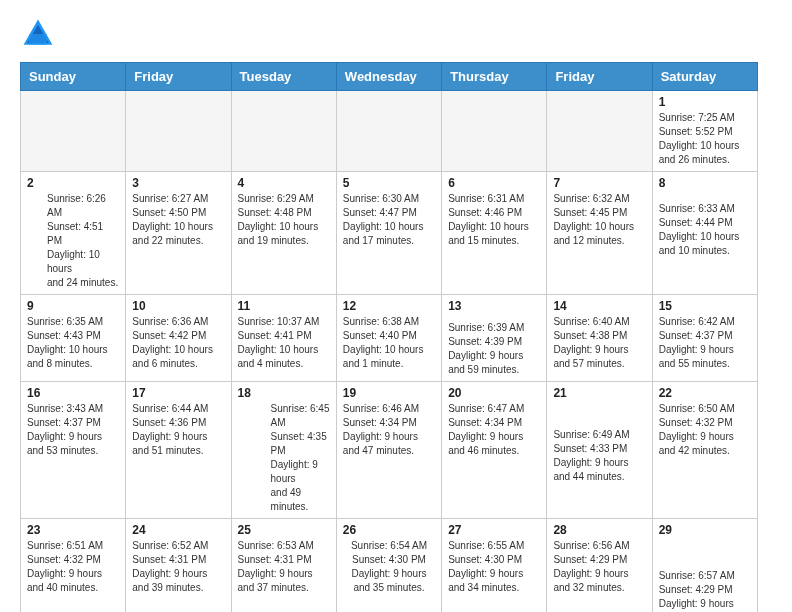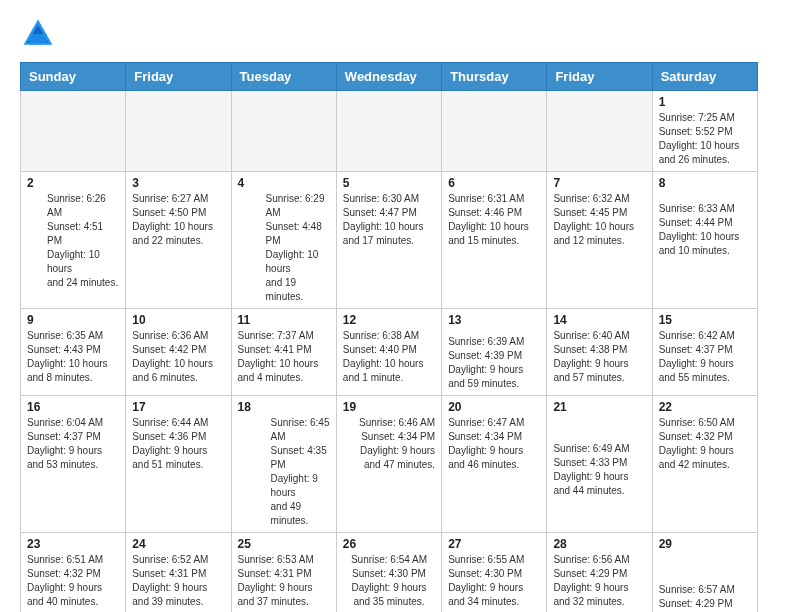--- a/index.html
+++ b/index.html
@@ -155,21 +155,21 @@
           </td>
           <td>
             <span class="day-number">3</span>
             <div class="day-info" style="white-space: pre-line;">Sunrise: 6:27 AM
 Sunset: 4:50 PM
 Daylight: 10 hours
 and 22 minutes.</div>
           </td>
           <td>
             <span class="day-number">4</span>
-            <div class="day-info" style="white-space: pre-line; margin-left: 28px;">Sunrise: 6:29 AM
+            <div class="day-info" style="white-space: pre-line;">Sunrise: 6:29 AM
 Sunset: 4:48 PM
 Daylight: 10 hours
 and 19 minutes.</div>
           </td>
           <td>
             <span class="day-number">5</span>
             <div class="day-info" style="white-space: pre-line;">Sunrise: 6:30 AM
 Sunset: 4:47 PM
 Daylight: 10 hours
 and 17 minutes.</div>
@@ -206,21 +206,21 @@
           </td>
           <td>
             <span class="day-number">10</span>
             <div class="day-info" style="white-space: pre-line;">Sunrise: 6:36 AM
 Sunset: 4:42 PM
 Daylight: 10 hours
 and 6 minutes.</div>
           </td>
           <td>
             <span class="day-number">11</span>
-            <div class="day-info" style="white-space: pre-line;">Sunrise: 7:37 AM
+            <div class="day-info" style="white-space: pre-line;">Sunrise: 10:37 AM
 Sunset: 4:41 PM
 Daylight: 10 hours
 and 4 minutes.</div>
           </td>
           <td>
             <span class="day-number">12</span>
             <div class="day-info" style="white-space: pre-line;">Sunrise: 6:38 AM
 Sunset: 4:40 PM
 Daylight: 10 hours
 and 1 minute.</div>
@@ -243,42 +243,42 @@
             <span class="day-number">15</span>
             <div class="day-info" style="white-space: pre-line;">Sunrise: 6:42 AM
 Sunset: 4:37 PM
 Daylight: 9 hours
 and 55 minutes.</div>
           </td>
         </tr>
         <tr>
           <td>
             <span class="day-number">16</span>
-            <div class="day-info" style="white-space: pre-line;">Sunrise: 6:04 AM
+            <div class="day-info" style="white-space: pre-line;">Sunrise: 3:43 AM
 Sunset: 4:37 PM
 Daylight: 9 hours
 and 53 minutes.</div>
           </td>
           <td>
             <span class="day-number">17</span>
             <div class="day-info" style="white-space: pre-line;">Sunrise: 6:44 AM
 Sunset: 4:36 PM
 Daylight: 9 hours
 and 51 minutes.</div>
           </td>
           <td>
             <span class="day-number">18</span>
             <div class="day-info" style="white-space: pre-line; margin-left: 33px;">Sunrise: 6:45 AM
 Sunset: 4:35 PM
 Daylight: 9 hours
 and 49 minutes.</div>
           </td>
           <td>
             <span class="day-number">19</span>
-            <div class="day-info" style="white-space: pre-line; text-align: right;">Sunrise: 6:46 AM
+            <div class="day-info" style="white-space: pre-line;">Sunrise: 6:46 AM
 Sunset: 4:34 PM
 Daylight: 9 hours
 and 47 minutes.</div>
           </td>
           <td>
             <span class="day-number">20</span>
             <div class="day-info" style="white-space: pre-line;">Sunrise: 6:47 AM
 Sunset: 4:34 PM
 Daylight: 9 hours
 and 46 minutes.</div>

